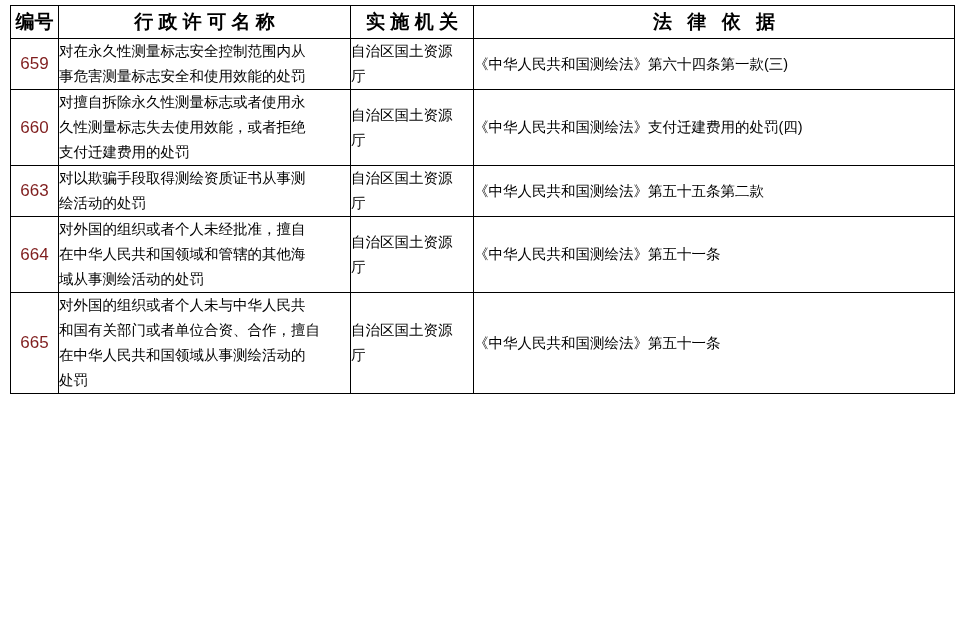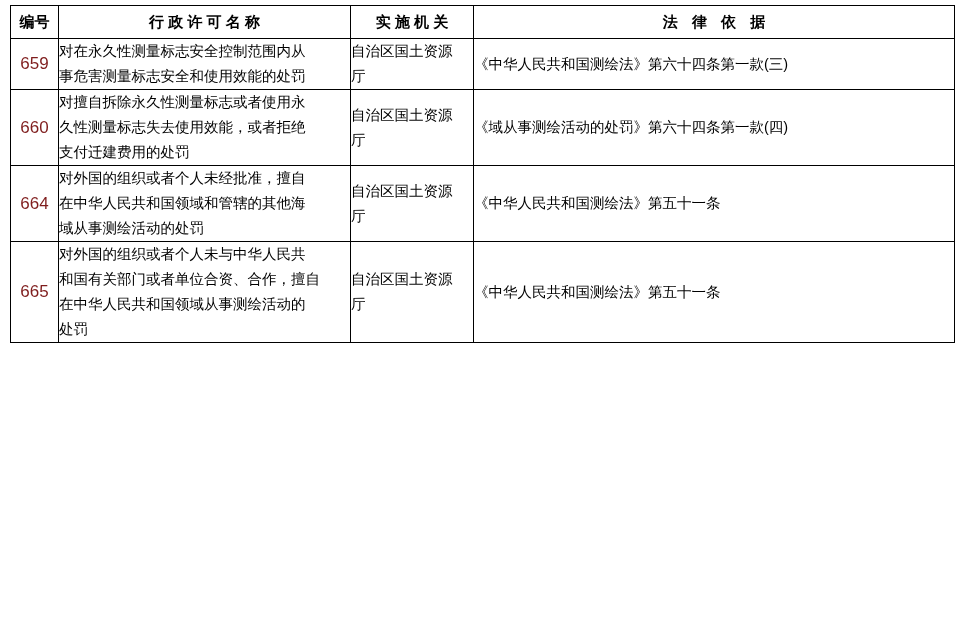--- a/index.html
+++ b/index.html
@@ -28,21 +28,21 @@
   }
   table.reg-table th,
   table.reg-table td {
     border: 1px solid #000;
     vertical-align: middle;
     padding: 0;
   }
   thead th {
     height: 32px;
     font-weight: bold;
-    font-size: 15px;
+    font-size: 19px;
     letter-spacing: 0px;
     text-align: center;
   }
   .hdr-inner {
     display: block;
     text-align: center;
   }
   .hdr-spaced {
     letter-spacing: 5px;
     padding-left: 5px;
@@ -115,21 +115,35 @@
           <td class="c-name">
             <span class="name-line">对擅自拆除永久性测量标志或者使用永</span>
             <span class="name-line">久性测量标志失去使用效能，或者拒绝</span>
             <span class="name-line">支付迁建费用的处罚</span>
           </td>
           <td class="c-org">
             <span class="name-line">自治区国土资源</span>
             <span class="name-line">厅</span>
           </td>
           <td class="c-law">
-            <span class="law-line">《域从事测绘活动的处罚》第六十四条第一款(四)</span>
+            <span class="law-line">《中华人民共和国测绘法》支付迁建费用的处罚(四)</span>
+          </td>
+        </tr>
+        <tr>
+          <td class="c-no">663</td>
+          <td class="c-name">
+            <span class="name-line">对以欺骗手段取得测绘资质证书从事测</span>
+            <span class="name-line">绘活动的处罚</span>
+          </td>
+          <td class="c-org">
+            <span class="name-line">自治区国土资源</span>
+            <span class="name-line">厅</span>
+          </td>
+          <td class="c-law">
+            <span class="law-line">《中华人民共和国测绘法》第五十五条第二款</span>
           </td>
         </tr>
         <tr>
           <td class="c-no">664</td>
           <td class="c-name">
             <span class="name-line">对外国的组织或者个人未经批准，擅自</span>
             <span class="name-line">在中华人民共和国领域和管辖的其他海</span>
             <span class="name-line">域从事测绘活动的处罚</span>
           </td>
           <td class="c-org">

